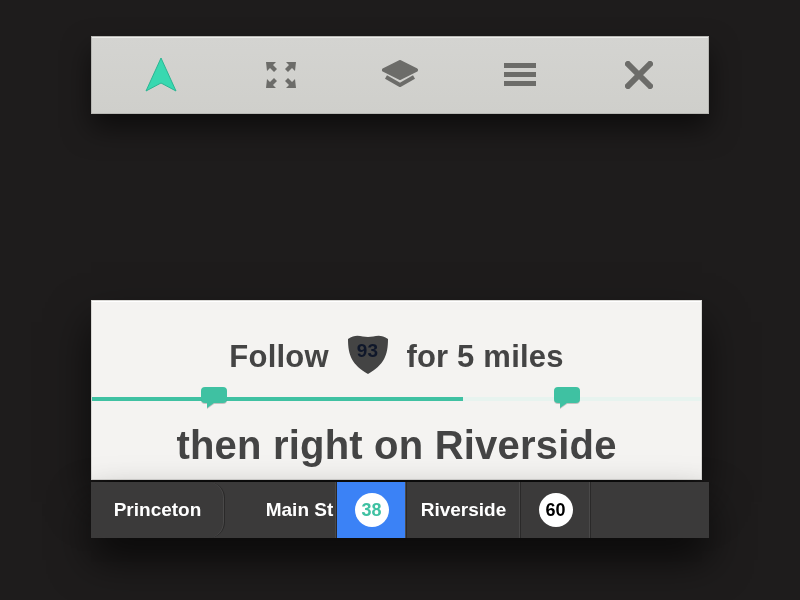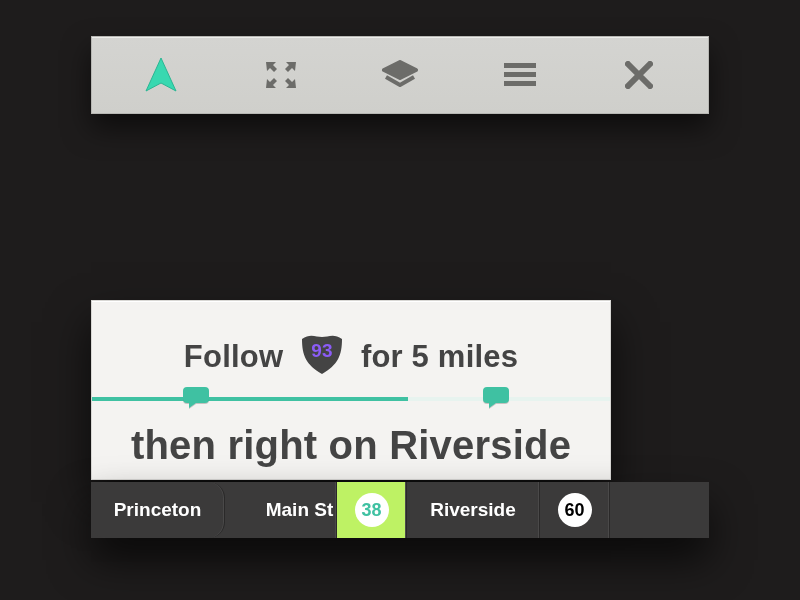--- a/index.html
+++ b/index.html
@@ -12,38 +12,38 @@
       border:1px solid #b7b7b3;
       box-shadow:0 14px 28px rgba(0,0,0,.55), inset 0 1px 0 #ececea;
       display:flex; align-items:center; justify-content:space-between;
       padding:0 42px;
     }
     .toolbar .btn { width:54px; height:40px; display:flex; align-items:center; justify-content:center; cursor:pointer; }
     .toolbar svg { display:block; }
 
     
     .card {
-      position:absolute; left:91px; top:300px; width:520px; height:180px;
+      position:absolute; left:91px; top:300px; width:611px; height:180px;
       background:#f4f3f1; border:1px solid #d8d7d4;
       box-shadow:0 22px 40px rgba(0,0,0,.65), inset 0 1px 0 #ffffff;
     }
     .card .row1, .card .row2 {
       position:absolute; left:0; width:100%; text-align:center;
       font-weight:700; color:#444; letter-spacing:.2px;
     }
     .card .row1 { top:32px; font-size:31px; }
     .card .row2 { top:122px; font-size:40px;text-align:center; }
     .shield {
       display:inline-block; vertical-align:-8px; position:relative;
       width:48px; height:42px; margin:0 6px;
     }
     .shield svg { position:absolute; left:0; top:0; }
     .shield span {
       position:absolute; left:0; right:0; top:7px; text-align:center;
-      color:#8b5cf6; font-size:19px; font-weight:700;
+      color:#0f172a; font-size:19px; font-weight:700;
     }
 
     
     .progress-wrap { position:absolute; top:94px; left:0; width:100%; height:8px; }
     .track { position:absolute; left:0; top:2px; height:4px; width:100%; background:#e7f3ef; }
     .fill  { position:absolute; left:0; top:2px; height:4px; background:#3fc1a2; }
     .bubble { position:absolute; top:-10px; width:26px; height:22px; }
     .bubble svg { filter:drop-shadow(0 1px 0 rgba(0,0,0,.2)); }
 
     
@@ -52,21 +52,21 @@
       background:#3b3a3a; display:flex;
       box-shadow:0 22px 40px rgba(0,0,0,.65);
     }
     .seg {
       display:flex; align-items:center; justify-content:center;
       color:#fff; font-weight:700; font-size:19px; cursor:pointer;
       border-right:1px solid #2a2929; height:100%;
       box-shadow:inset -1px 0 0 #4a4949;
     }
     .seg:last-child { border-right:none; box-shadow:none; }
-    .seg.active { background:#bef264; }
+    .seg.active { background:#3b82f6; }
     .hwy-circle {
       width:34px; height:34px; border-radius:50%;
       display:flex; align-items:center; justify-content:center;
       font-weight:800; font-size:18px;
     }
     .seg.active .hwy-circle { background:#fff; color:#3fc1a2; }
     .seg .hwy-circle { background:#fff; color:#000000; }
   </style>
 </head>
 <body>
@@ -138,18 +138,18 @@
 
   <div class="row2">then right on Riverside</div>
 </div>
 
 <div class="bottombar" id="bottombar">
     <div class="seg" style="width: 134px; border-radius: 16px;">Princeton</div>
     <div class="seg" style="width: 112px; padding-left: 38px;">Main St</div>
     <div class="seg active" style="width: 70px;">
       <div class="hwy-circle">38</div>
     </div>
-    <div class="seg" style="width: 133px;">Riverside</div>
+    <div class="seg" style="width: 114px;">Riverside</div>
     <div class="seg" style="width: 70px;">
       <div class="hwy-circle">60</div>
     </div>
     <div class="seg" style="width: 94px;"></div>
   </div>
 
 </body></html>

